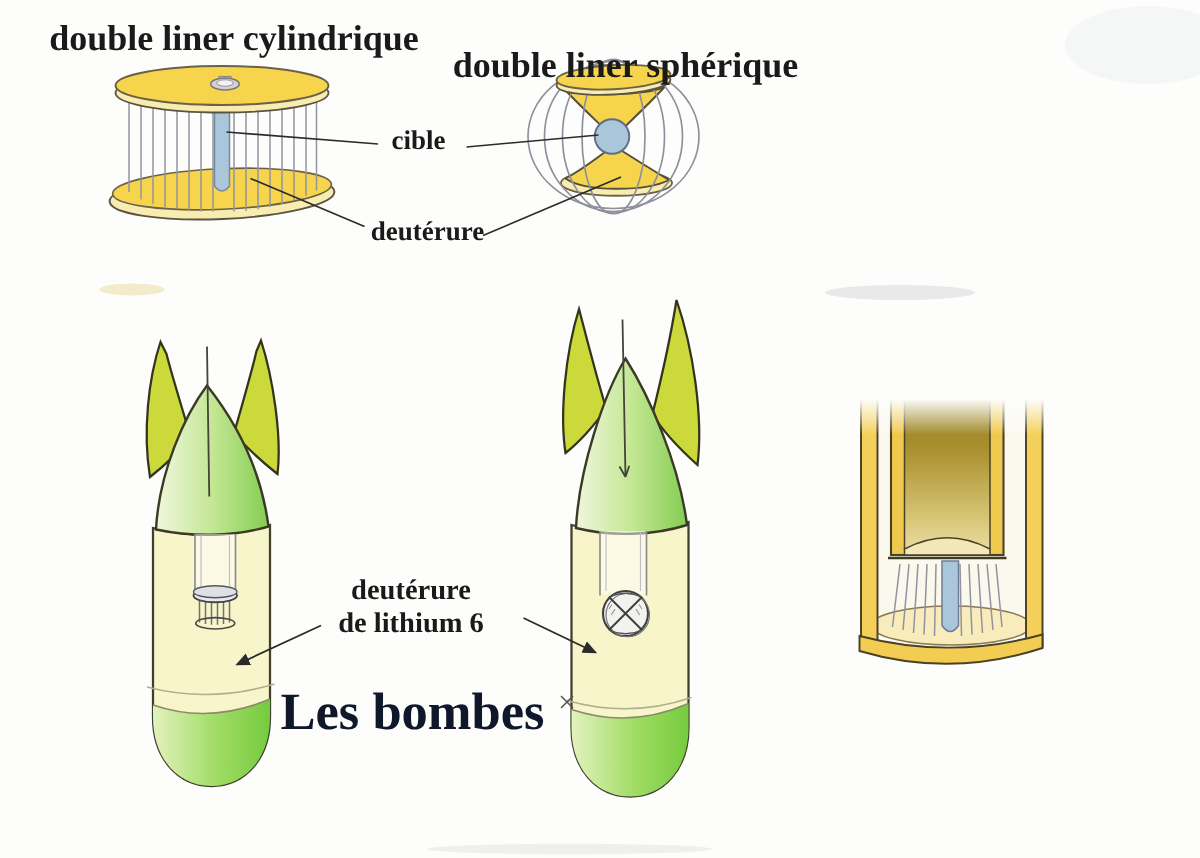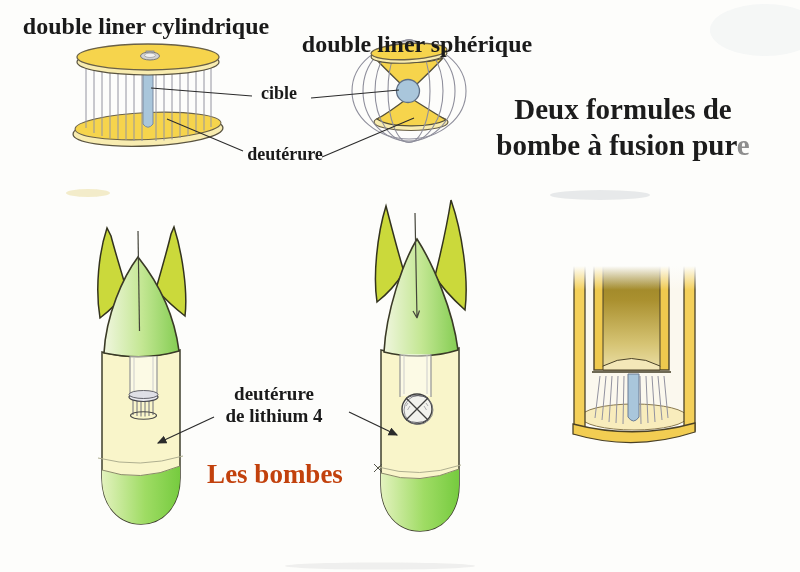--- a/index.html
+++ b/index.html
@@ -18,21 +18,21 @@
     font-weight:bold;
     color:#1A1A1A;
     white-space:nowrap;
     text-align:center;
   }
   .heading{font-size:24px;}
   .callout{font-size:18px;}
   .title{font-size:29px;line-height:36px;color:#1C1C1C;}
   .title .fade{color:#8E8E8E;}
   .fuel{font-size:19px;line-height:22px;}
-  .caption{font-size:27px;line-height:29px;color:#c2410c;}
+  .caption{font-size:35px;line-height:29px;color:#0f172a;}
 </style>
 </head>
 <body>
 
 <div class="stage">
 
 <svg width="800" height="572" viewBox="0 0 800 572">
   <defs>
     <linearGradient id="gradNose" x1="0" y1="0" x2="1" y2="0">
       <stop offset="0" stop-color="#F0F6DE"></stop>
@@ -153,35 +153,31 @@
     <path d="M592,372 L671,372" stroke="#3F3A22" stroke-width="1.6" fill="none"></path>
     <path d="M600,376 L595,418 M606,376 L602,420 M612,376 L609,422 M618,376 L616,423 M624,376 L623,424 M640,376 L641,424 M646,376 L648,423 M652,376 L655,422 M658,376 L662,420 M664,376 L668,418" stroke="#9292A0" stroke-width="1" fill="none"></path>
     <path d="M628,374 h11 v43 q-5.5,8 -11,0 Z" fill="#A9C6DB" stroke="#6D7D94" stroke-width="1"></path>
     <rect x="574" y="258" width="11" height="176" fill="#F4D05A" stroke="#4A4126" stroke-width="1.3"></rect>
     <rect x="684" y="258" width="11" height="173" fill="#F4D05A" stroke="#4A4126" stroke-width="1.3"></rect>
     <path d="M573,424 Q634,440 695,423 L695,432 Q634,452 573,434 Z" fill="#F2CD52" stroke="#4A4126" stroke-width="1.3"></path>
     <rect x="565" y="242" width="140" height="48" fill="url(#gradFadeTop)"></rect>
   </g>
 </svg>
 
-<div class="txt heading" style="left:146px; top:13px;">double liner cylindrique</div>
+<div class="txt heading" style="left:156px; top:13px;">double liner cylindrique</div>
 
 <div class="txt heading" style="left:417px; top:4px;margin-top:27px;">double liner sphérique</div>
 
 <div class="txt callout" style="left:279px; top:83px;">cible</div>
 
 <div class="txt callout" style="left:285px; top:144px;">deutérure</div>
 
-<div class="txt title" style="left:623px; top:91px;">
-  <div>Deux formules de</div>
-  <div><span>bombe à fusion pur</span><span class="fade">e</span></div>
-</div>
 
 <div class="txt fuel" style="left:274px; top:383px;">
   <div>deutérure</div>
-  <div>de lithium 4</div>
+  <div>de lithium 6</div>
 </div>
 
 <div class="txt caption" style="left:275px; top:460px;">
   <div>Les bombes</div>
 </div>
 
 </div>
 
 </body></html>

